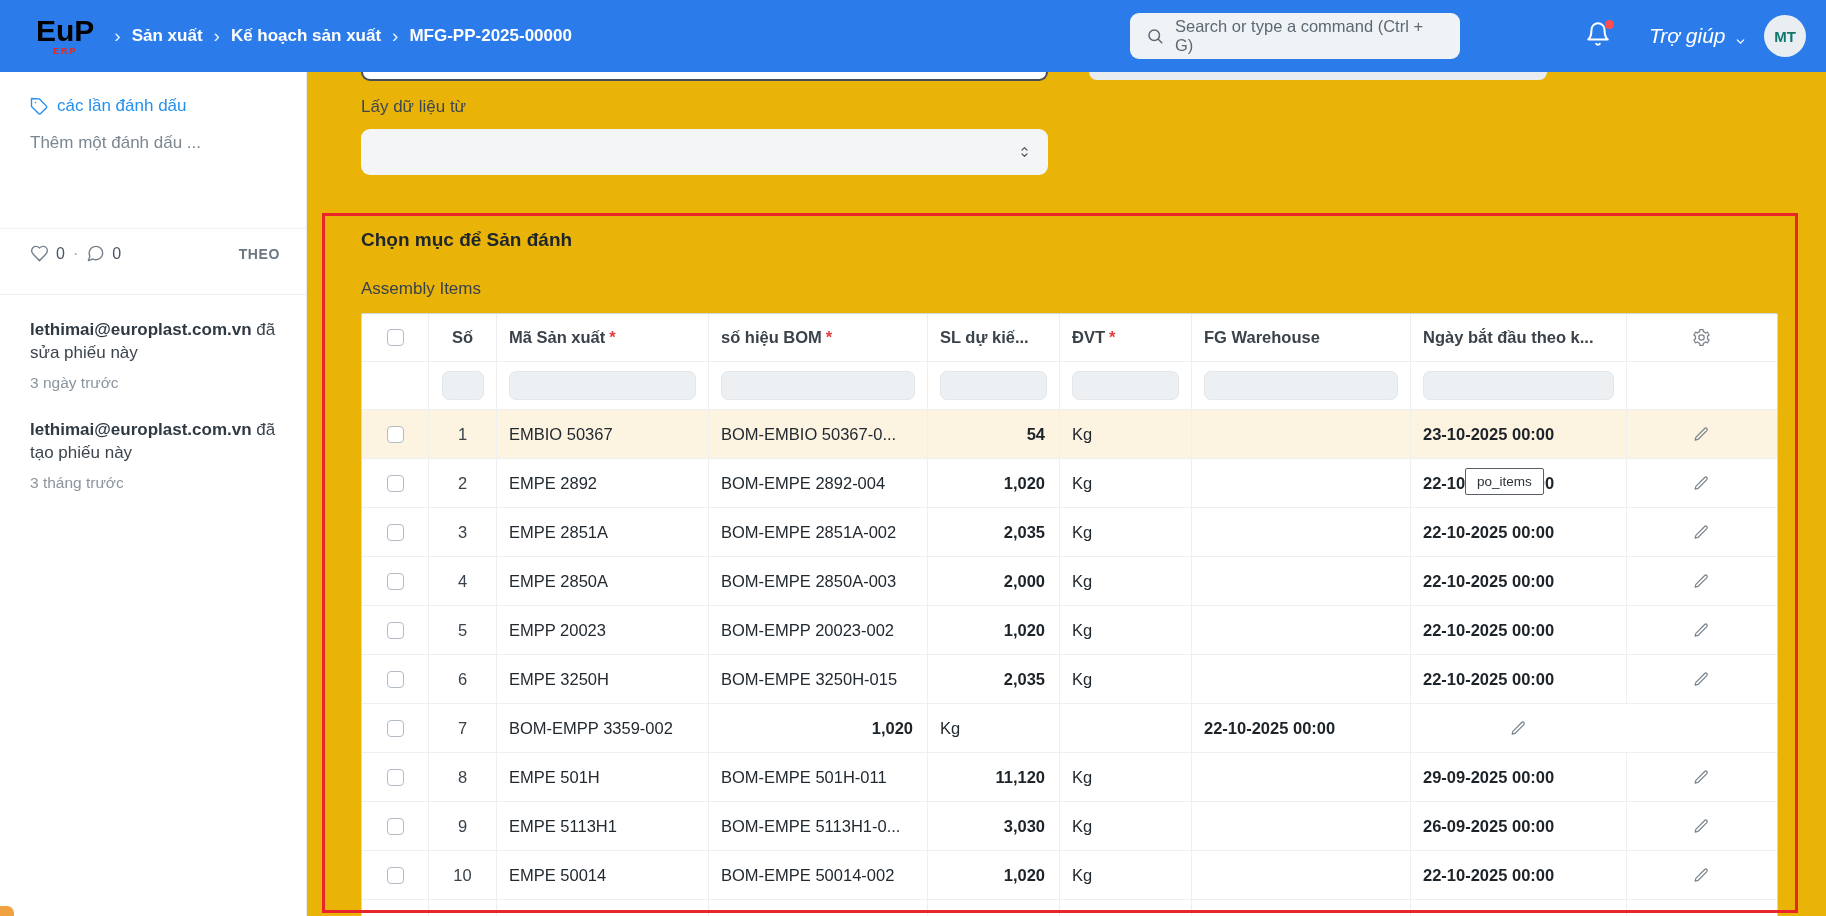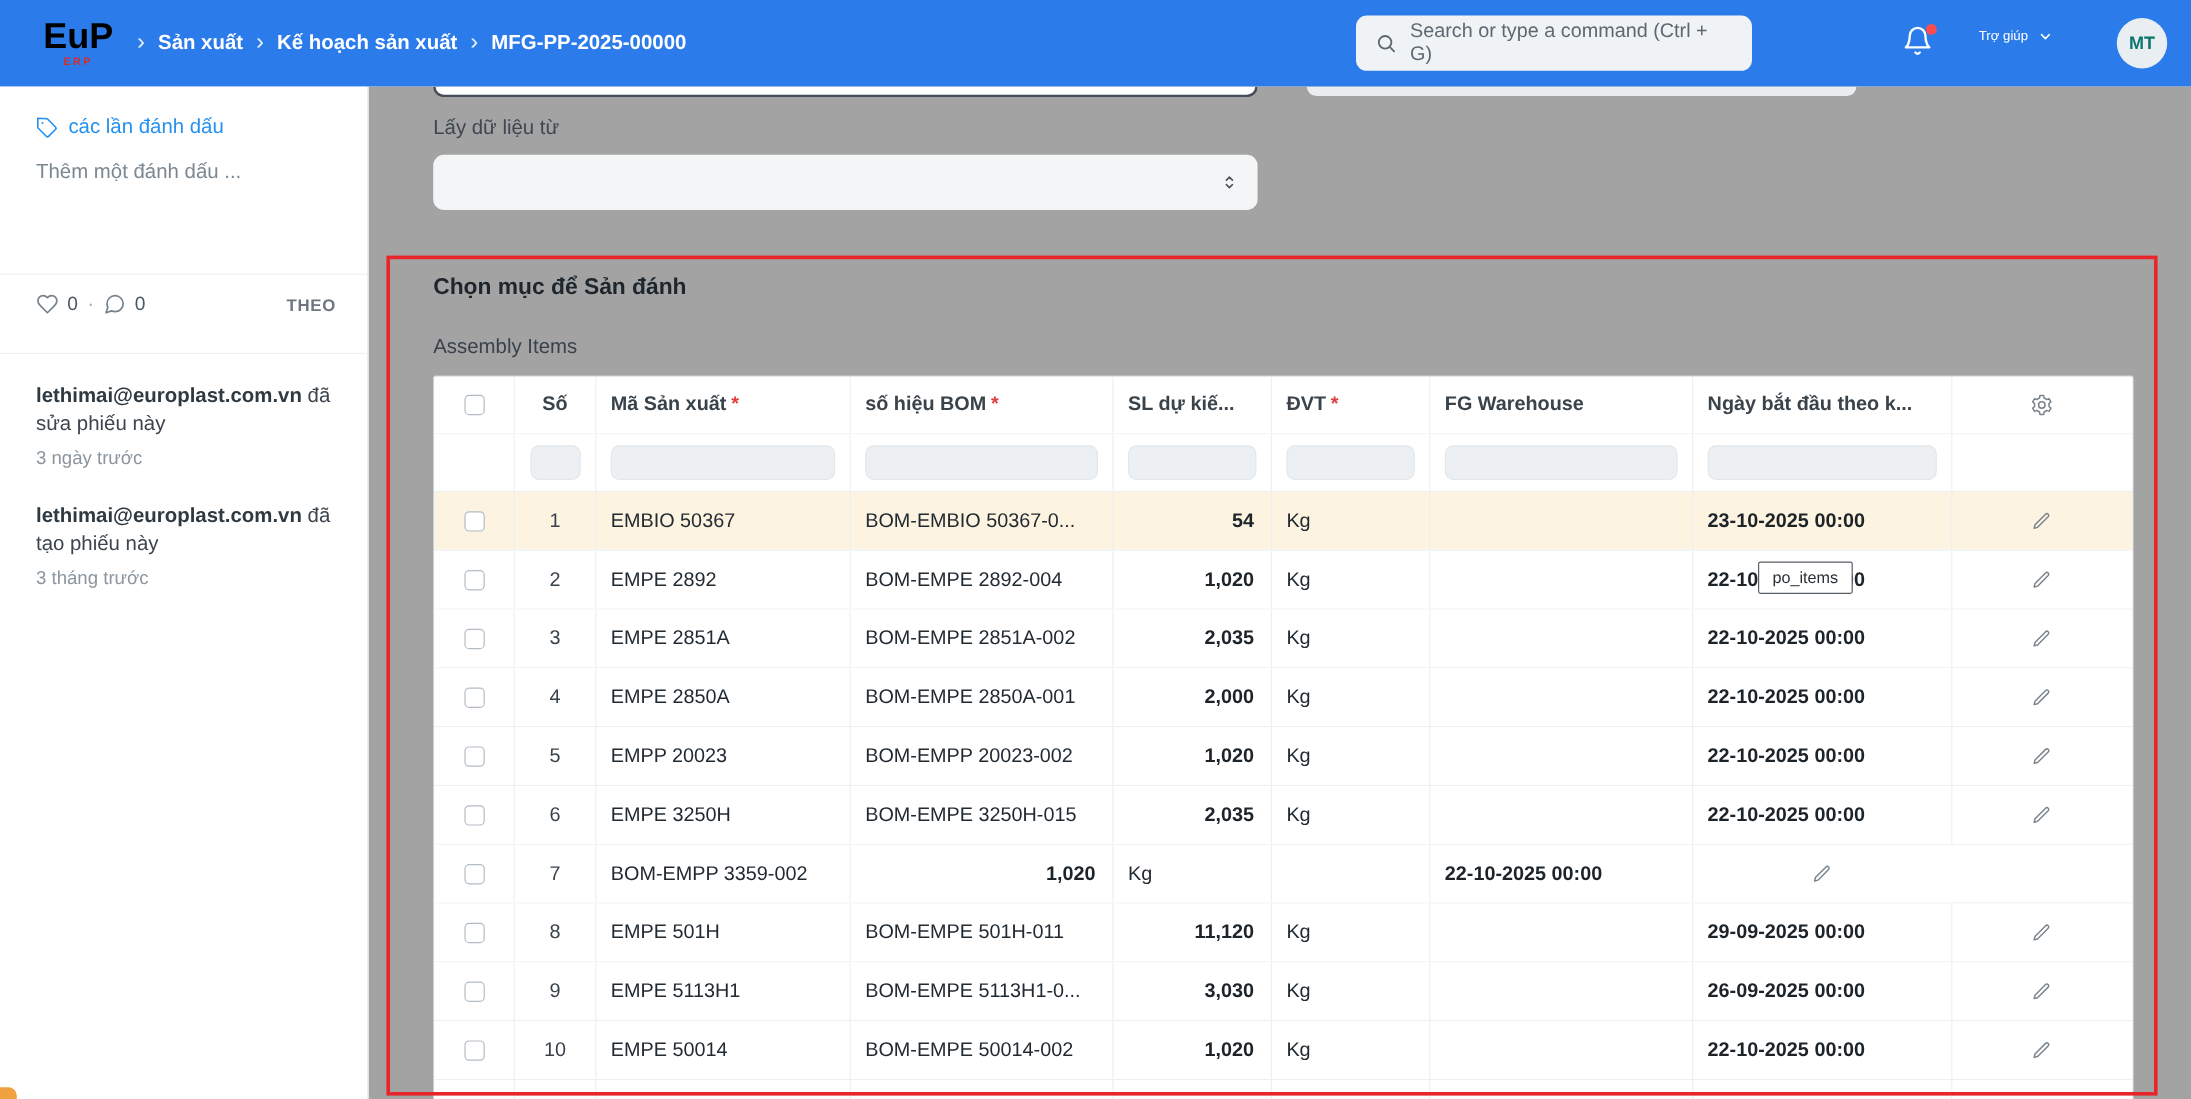--- a/index.html
+++ b/index.html
@@ -13,22 +13,22 @@
   .logo-main{font-weight:900;font-size:30px;color:#000000;}
   .logo-sub{font-size:9px;color:#d92b27;font-weight:700;letter-spacing:2px;margin-top:1px;}
   .breadcrumbs{display:flex;align-items:center;margin-left:20px;gap:11px;color:#fff;font-size:17px;font-weight:600;}
   .bc-sep{opacity:.9;font-weight:400;font-size:19px;}
   .bc-item{cursor:pointer;white-space:nowrap;}
   .search{position:absolute;left:1130px;top:13px;width:330px;height:46px;background:#f0f3f6;border-radius:9px;
           display:flex;align-items:center;gap:11px;padding:0 16px;box-sizing:border-box;color:#5c6872;
           font-size:16.5px;cursor:text;}
   .bell{position:absolute;left:1585px;top:21px;width:30px;height:30px;color:#fff;cursor:pointer;}
   .bell-dot{position:absolute;right:1px;top:-1px;width:9px;height:9px;border-radius:50%;background:#ff4d4f;}
-  .help{position:absolute;left:1649px;top:24px;display:flex;gap:8px;align-items:flex-start;color:#fff;
-        font-size:11px;cursor:pointer;}
+  .help{position:absolute;left:1649px;top:24px;display:flex;gap:8px;align-items:flex-end;color:#fff;
+        font-size:21px;cursor:pointer;font-style:italic;}
   .avatar{position:absolute;left:1764px;top:15px;width:42px;height:42px;border-radius:50%;background:#e9eef2;
           color:#0f766e;display:flex;align-items:center;justify-content:center;font-weight:700;font-size:15px;cursor:pointer;}
 
   
   .sidebar{position:absolute;left:0;top:72px;bottom:0;width:307px;background:#fff;
            border-right:1px solid #e7eaec;box-sizing:border-box;z-index:5;}
   .tags-link{position:absolute;left:30px;top:24px;display:flex;align-items:center;gap:9px;
              color:var(--link-blue,#2490ef);font-size:17px;cursor:pointer;}
   .add-tag{position:absolute;left:30px;top:61px;color:#7b8791;font-size:17px;cursor:pointer;}
   .side-divider{position:absolute;left:0;right:0;border-top:1px solid #eef0f2;}
@@ -37,21 +37,21 @@
   .like-btn,.comment-btn{display:flex;align-items:center;gap:7px;cursor:pointer;color:#77828c;}
   .likes-row .count{color:#4c5661;}
   .dot{color:#9aa3ab;}
   .follow{margin-left:auto;font-size:14px;font-weight:600;letter-spacing:.6px;color:#6b7680;cursor:pointer;}
   .activity{position:absolute;left:30px;top:246px;right:24px;}
   .activity-item{margin-bottom:24px;font-size:17px;color:#3c454e;line-height:23px;}
   .activity-email{font-weight:600;color:#2f3942;}
   .activity-time{margin-top:7px;color:#8b959e;font-size:15.5px;}
 
   
-  .content{position:absolute;left:307px;top:72px;right:0;bottom:0;background:#a3a3a3;}
+  .content{position:absolute;left:307px;top:72px;right:0;bottom:0;background:#eab308;}
   .partial-input.left{position:absolute;left:54px;top:0;width:687px;height:9px;border:2px solid #454e58;
                       border-top:none;border-radius:0 0 10px 10px;background:#fff;box-sizing:border-box;cursor:pointer;}
   .partial-input.right{position:absolute;left:782px;top:0;width:458px;height:8px;background:#e9edf0;
                        border-radius:0 0 8px 8px;cursor:pointer;}
   .field-label{position:absolute;left:54px;top:25px;font-size:17px;color:#3d4751;}
   .select{position:absolute;left:54px;top:57px;width:687px;height:46px;background:#f3f5f7;border-radius:9px;
           box-sizing:border-box;display:flex;align-items:center;padding:0 16px;cursor:pointer;color:#3d4751;font-size:16.5px;}
   .select-chevrons{position:absolute;right:16px;top:50%;transform:translateY(-50%);color:#4c565f;display:flex;}
   .highlight-box{position:absolute;left:15px;top:141px;width:1476px;height:700px;box-sizing:border-box;
                  border:3px solid var(--accent-red,#e8252b);z-index:50;pointer-events:none;}
@@ -316,21 +316,21 @@
               </svg>
             </span>
           </div>
         </div>
         <div class="grid-row data">
           <div class="gcell center">
             <div class="checkbox"></div>
           </div>
           <div class="gcell center idx">4</div>
           <div class="gcell cell-text">EMPE 2850A</div>
-          <div class="gcell cell-text">BOM-EMPE 2850A-001</div>
+          <div class="gcell cell-text">BOM-EMPE 2850A-003</div>
           <div class="gcell right num">2,000</div>
           <div class="gcell cell-text">Kg</div>
           <div class="gcell cell-text"></div>
           <div class="gcell date">22-10-2025 00:00</div>
           <div class="gcell center">
             <span class="pencil">
               <svg width="17" height="17" viewBox="0 0 24 24" fill="none" stroke="currentColor" stroke-width="1.7" stroke-linecap="round" stroke-linejoin="round">
                 <path d="M16.5 3.5a2.12 2.12 0 0 1 3 3L7 19l-4 1 1-4Z"></path>
               </svg>
             </span>

